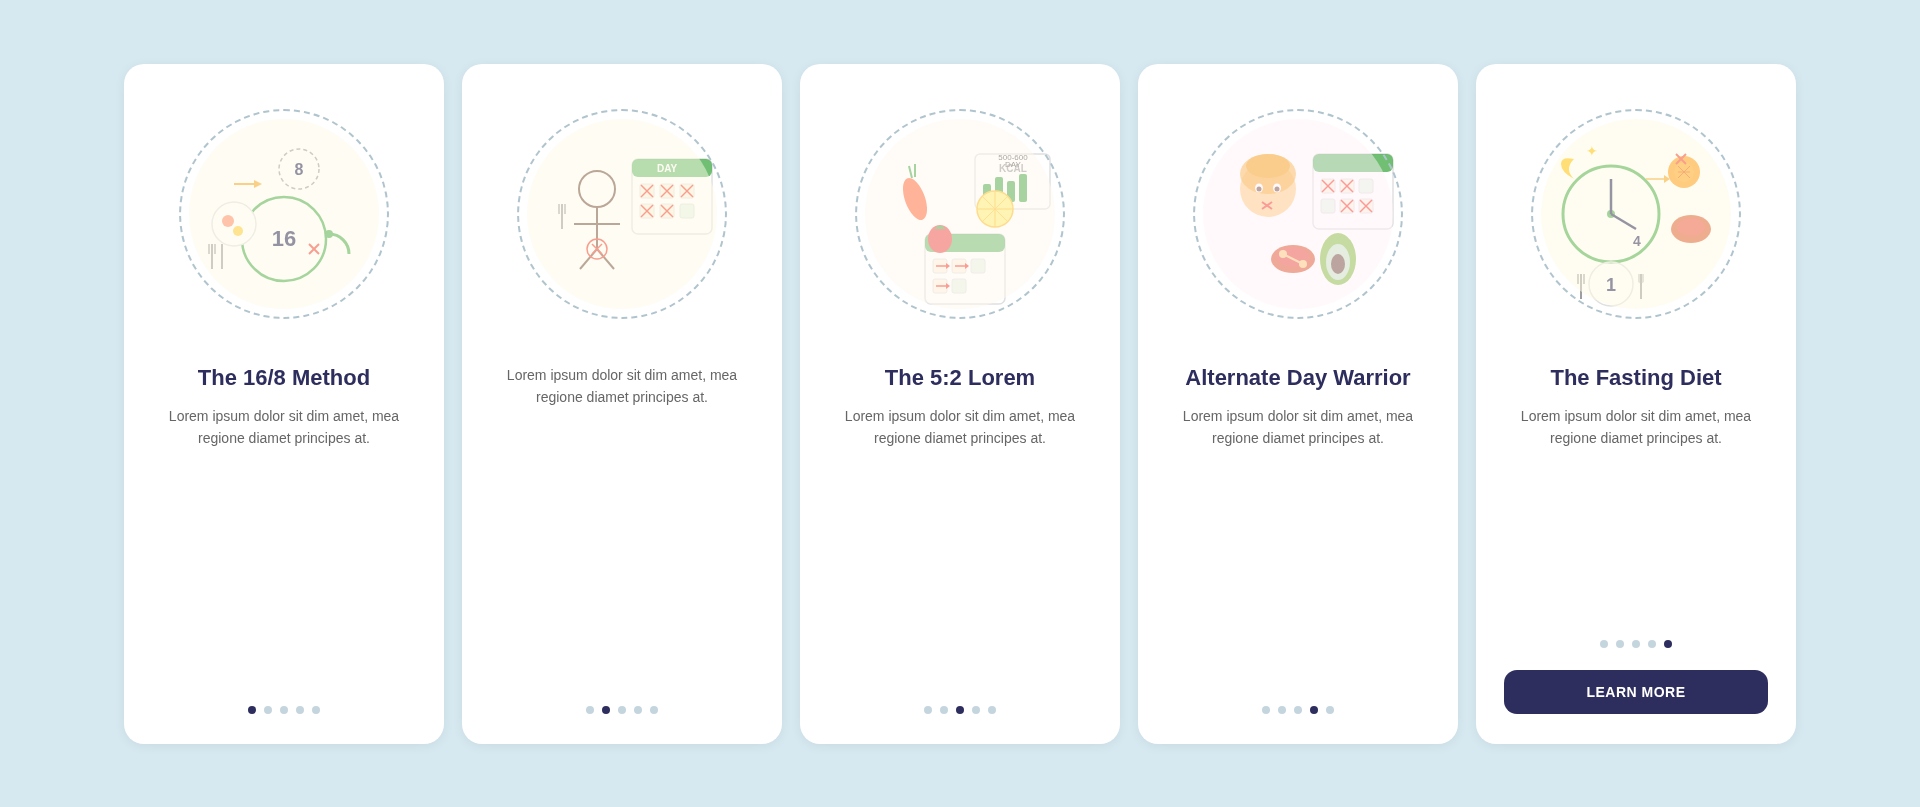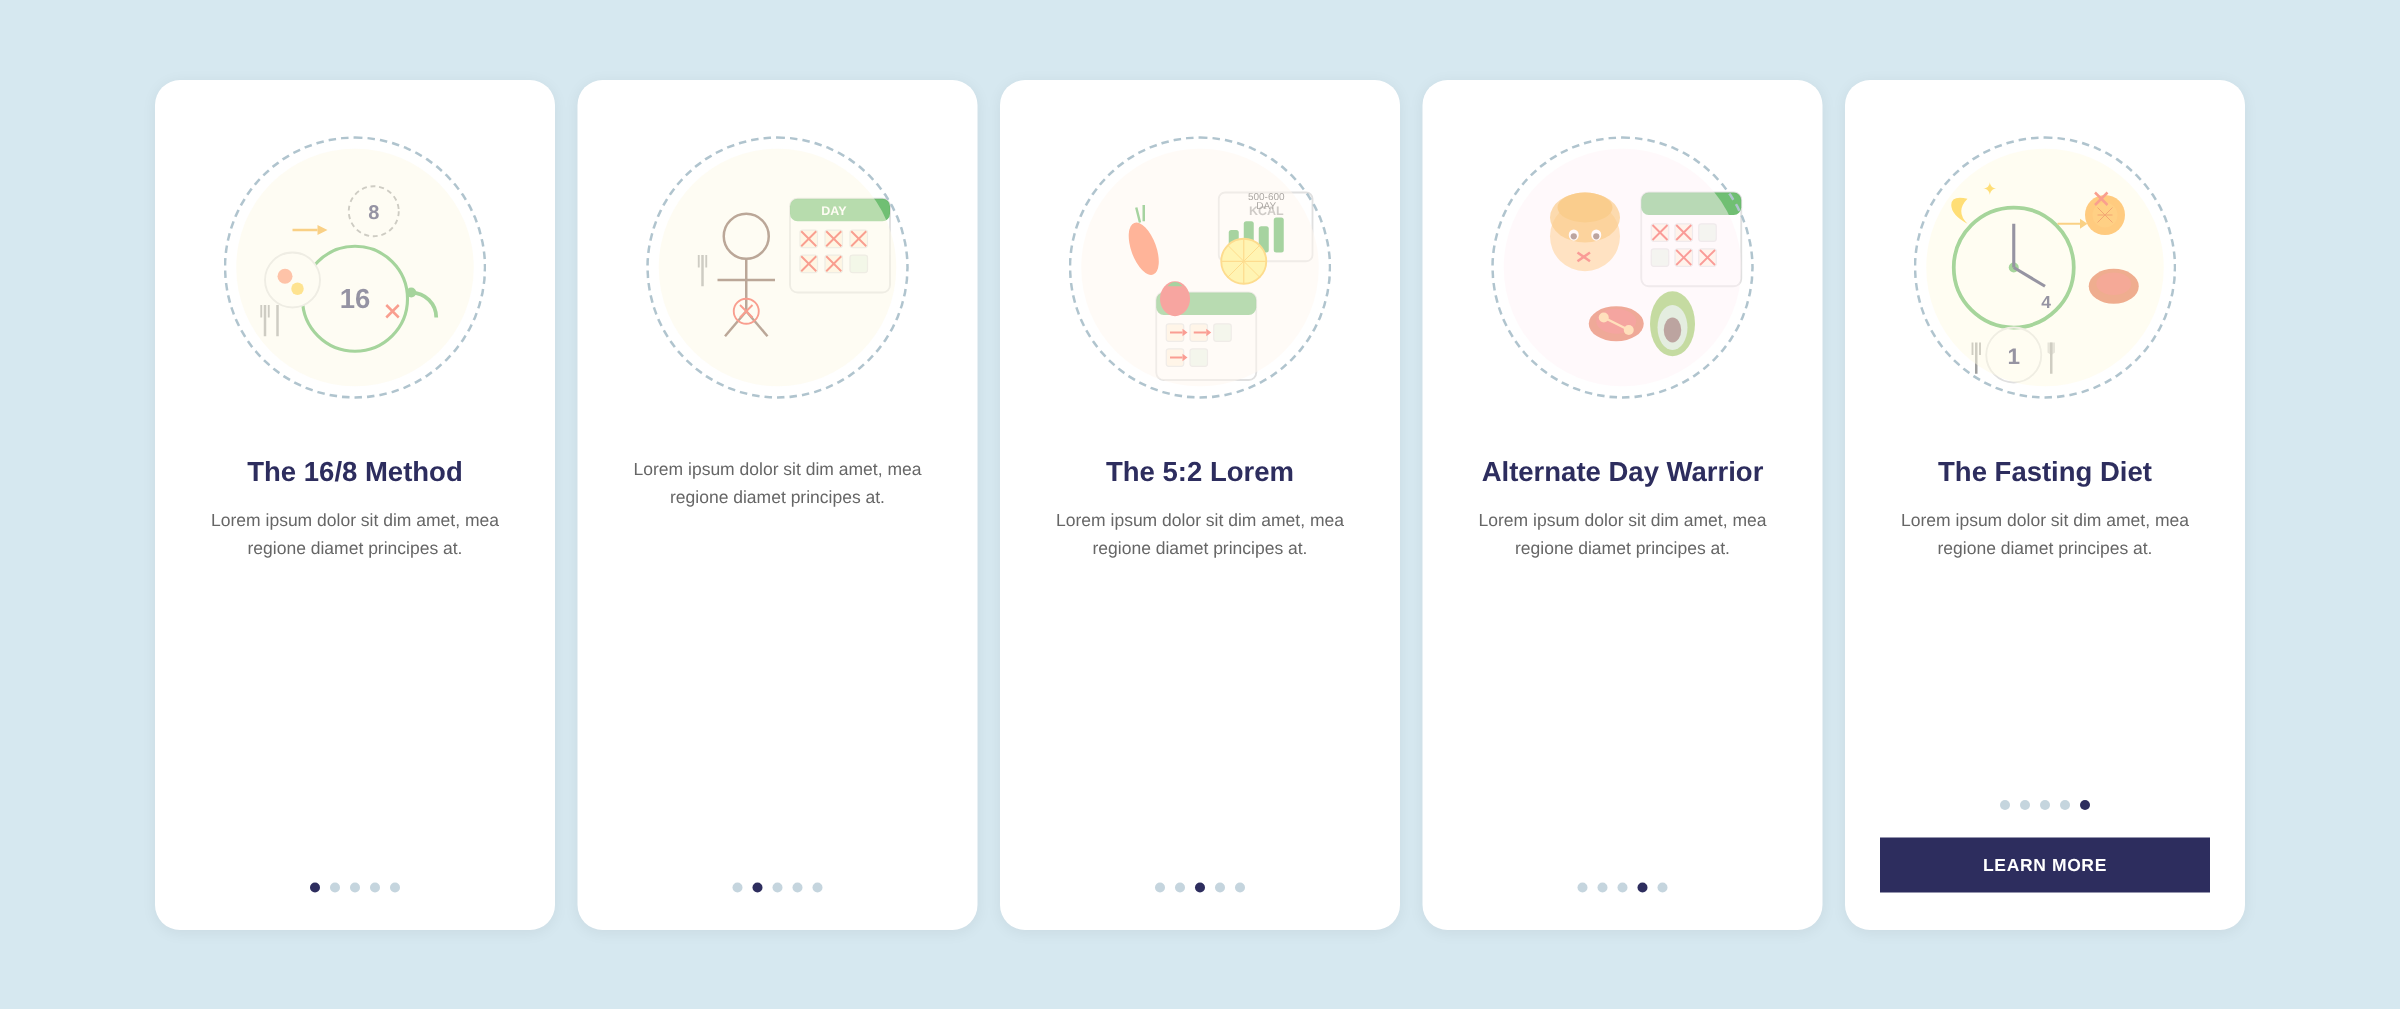--- a/index.html
+++ b/index.html
@@ -112,21 +112,21 @@
 
     .dot.active {
       background: #2d2d5e;
     }
 
     .learn-more-btn {
       margin-top: 22px;
       background: #2d2d5e;
       color: #fff;
       border: none;
-      border-radius: 0;
+      border-radius: 13px;
       padding: 14px 36px;
       font-size: 14px;
       font-weight: 600;
       letter-spacing: 0.5px;
       cursor: pointer;
       text-transform: uppercase;
     }
 
     
     svg text {

